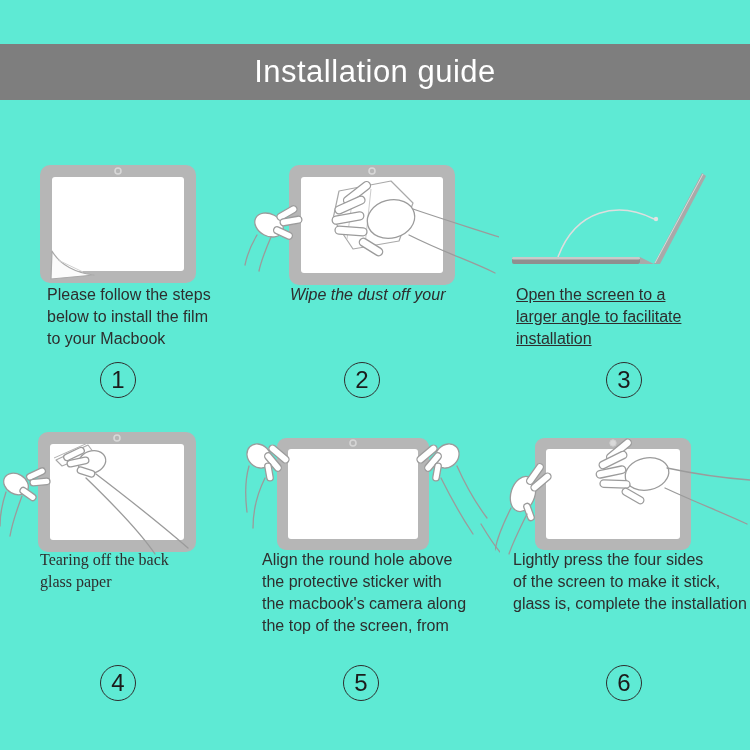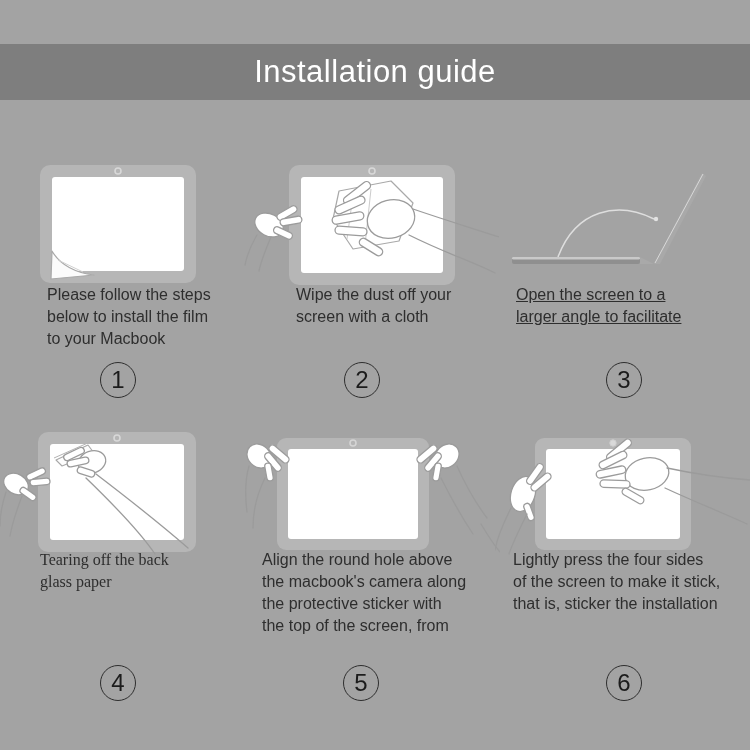--- a/index.html
+++ b/index.html
@@ -1,17 +1,17 @@
 <!DOCTYPE html>
 <html><head>
 <meta charset="utf-8">
 <style>
   html,body{margin:0;padding:0;background:#ffffff;}
   .page{
-    position:relative;width:750px;height:750px;background:#a3a3a3;
+    position:relative;width:750px;height:750px;background:#5eead4;
     font-family:"Liberation Sans","DejaVu Sans",sans-serif;overflow:hidden;
   }
   .header{
     position:absolute;left:0;top:44px;width:750px;height:56px;
     background:#7e7e7e;display:flex;align-items:center;justify-content:center;
   }
   .header .title{
     color:#ffffff;font-size:31px;letter-spacing:0.5px;font-weight:400;
   }
   .illu{position:absolute;}
@@ -69,40 +69,40 @@
       <rect x="115" y="82" width="26" height="8" rx="4" transform="rotate(32 128 86)" class="handfill"></rect>
       <path d="M170,48 C205,60 232,68 256,76 M166,74 C202,92 228,100 252,112" class="lineart"></path>
 
       <ellipse cx="26" cy="64" rx="15" ry="11" transform="rotate(28 26 64)" class="handfill"></ellipse>
       <rect x="33" y="48.5" width="22" height="7" rx="3.5" transform="rotate(-30 44 52)" class="handfill"></rect>
       <rect x="37" y="56.5" width="22" height="7" rx="3.5" transform="rotate(-10 48 60)" class="handfill"></rect>
       <rect x="30" y="68.5" width="20" height="7" rx="3.5" transform="rotate(25 40 72)" class="handfill"></rect>
       <path d="M14,74 C8,84 4,94 2,104 M28,76 C22,90 18,100 16,110" class="lineart"></path>
     </svg>
   </div>
-  <div class="caption" style="left:296px;top:284px;">
+  <div class="caption" style="left:290px;top:284px;font-style:italic;">
     <div>Wipe the dust off your</div>
-    <div>screen with a cloth</div>
   </div>
   <div class="badge" style="left:344px;top:362px;">2</div>
 
   <div class="illu" style="left:506px;top:163px;">
     <svg width="212" height="112" viewBox="0 0 212 112">
       <path d="M52,94 C70,46 112,38 148,56" stroke="#dedede" stroke-width="1.5" fill="none"></path>
       <circle cx="150" cy="56" r="2.2" fill="#e2e2e2"></circle>
       <rect x="6" y="94" width="128" height="7" rx="2" fill="#8f8f8f"></rect>
       <rect x="6" y="94" width="128" height="2.6" rx="1.3" fill="#c9c9c9"></rect>
       <path d="M134,94 L148,101 L134,101 Z" fill="#a9a9a9"></path>
       <path d="M148,101 L196,10 L200,13 L154,101 Z" fill="#a9a9a9"></path>
       <path d="M149,100 L197,11" stroke="#d8d8d8" stroke-width="1" fill="none"></path>
     </svg>
   </div>
   <div class="caption" style="left:516px;top:284px;text-decoration:underline;">
     <div>Open the screen to a</div>
     <div>larger angle to facilitate</div>
+    <div>installation</div>
   </div>
   <div class="badge" style="left:606px;top:362px;">3</div>
 
   <div class="illu" style="left:0px;top:428px;">
     <svg width="215" height="128" viewBox="0 0 215 128">
       <rect x="38" y="4" width="158" height="120" rx="10" fill="#b6b6b6"></rect>
       <rect x="50" y="16" width="134" height="96" rx="3" fill="#ffffff"></rect>
       <circle cx="117" cy="10" r="3" fill="none" stroke="#d8d8d8" stroke-width="1.6"></circle>
 
       <path d="M56,32 L88,17 L94,25 L62,38 Z" fill="#fdfdfd" stroke="#a8a8a8" stroke-width="1.1" stroke-linejoin="round"></path>
@@ -142,22 +142,22 @@
 
       <ellipse cx="202" cy="28" rx="13" ry="11" transform="rotate(-45 202 28)" class="handfill"></ellipse>
       <rect x="170" y="22.5" width="24" height="7" rx="3.5" transform="rotate(-40 182 26)" class="handfill"></rect>
       <rect x="177" y="30.5" width="22" height="7" rx="3.5" transform="rotate(-50 188 34)" class="handfill"></rect>
       <rect x="183" y="40.75" width="18" height="6.5" rx="3.25" transform="rotate(-80 192 44)" class="handfill"></rect>
       <path d="M212,38 C220,56 230,74 242,90 M196,50 C206,70 216,88 228,106 M236,96 C242,106 248,116 255,124" class="lineart"></path>
     </svg>
   </div>
   <div class="caption" style="left:262px;top:549px;">
     <div>Align the round hole above</div>
+    <div>the protective sticker with</div>
     <div>the macbook's camera along</div>
-    <div>the protective sticker with</div>
     <div>the top of the screen, from</div>
   </div>
   <div class="badge" style="left:343px;top:665px;">5</div>
 
   <div class="illu" style="left:495px;top:428px;">
     <svg width="255" height="128" viewBox="0 0 255 128">
       <rect x="40" y="10" width="156" height="112" rx="9" fill="#b6b6b6"></rect>
       <rect x="51" y="21" width="134" height="90" rx="3" fill="#ffffff"></rect>
       <circle cx="118" cy="15" r="3.2" fill="#d9d9d9" stroke="#cfcfcf" stroke-width="1"></circle>
 
@@ -172,17 +172,17 @@
       <ellipse cx="28" cy="66" rx="12" ry="18" transform="rotate(18 28 66)" class="handfill"></ellipse>
       <rect x="28" y="42.5" width="24" height="7" rx="3.5" transform="rotate(-55 40 46)" class="handfill"></rect>
       <rect x="34" y="50.5" width="24" height="7" rx="3.5" transform="rotate(-40 46 54)" class="handfill"></rect>
       <rect x="25" y="80.75" width="18" height="6.5" rx="3.25" transform="rotate(70 34 84)" class="handfill"></rect>
       <path d="M16,80 C8,96 2,110 0,122 M32,86 C24,102 18,114 14,126" class="lineart"></path>
     </svg>
   </div>
   <div class="caption" style="left:513px;top:549px;">
     <div>Lightly press the four sides</div>
     <div>of the screen to make it stick,</div>
-    <div>that is, sticker the installation</div>
+    <div>glass is, complete the installation</div>
   </div>
   <div class="badge" style="left:606px;top:665px;">6</div>
 
 </div>
 
 </body></html>

